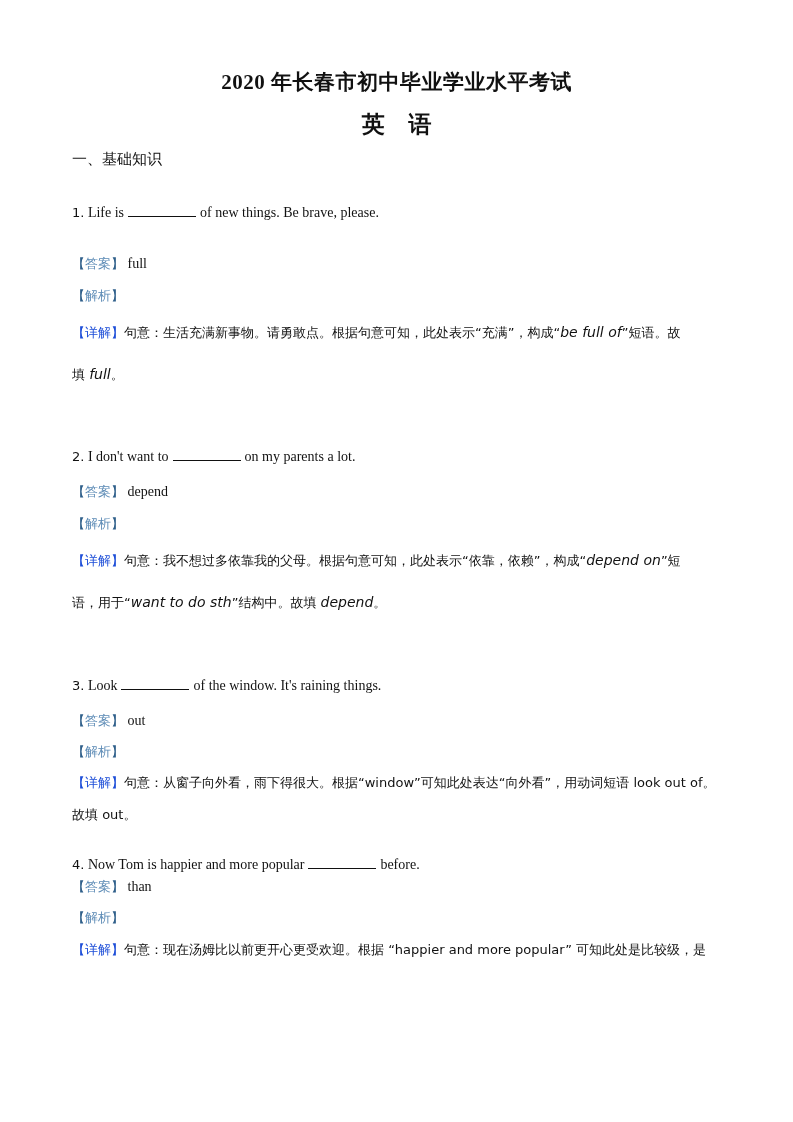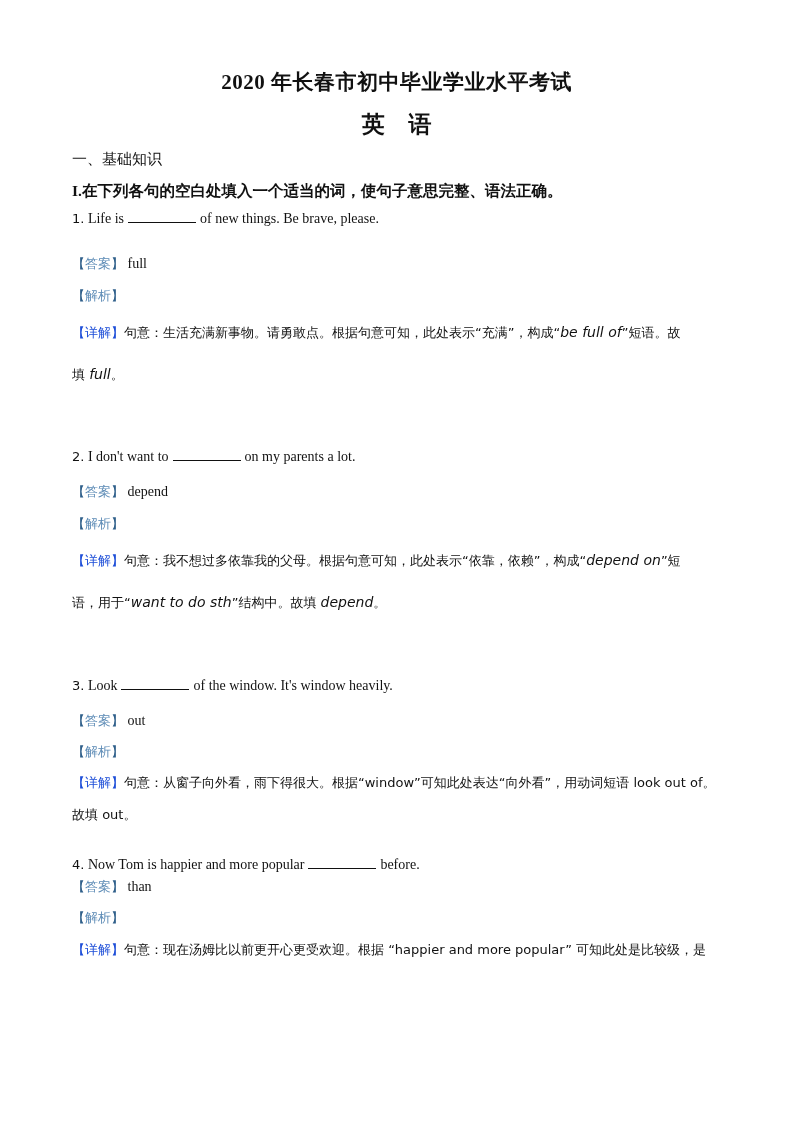--- a/index.html
+++ b/index.html
@@ -101,23 +101,22 @@
   </style>
 </head>
 <body>
 
 <div class="page">
 
   <div class="title">2020 年长春市初中毕业学业水平考试</div>
   <div class="subtitle">英 语</div>
 
   <div class="section-heading">一、基础知识</div>
-  <div class="instruction">I.在下列各句的空白处填入一个适当的词，使句子意思完整、语法正确。</div>
 
-  <div class="line" style="top:209px;">
+  <div class="line" style="top:203px;">
     <span class="qnum">1.</span>
     <span>Life is</span><span class="blank"></span><span>of new things. Be brave, please.</span>
   </div>
   <div class="line" style="top:254px;">
     <span class="label"><span class="br">【</span><span>答案</span><span class="br">】</span></span>
     <span>full</span>
   </div>
   <div class="line" style="top:286px;">
     <span class="label"><span class="br">【</span><span>解析</span><span class="br">】</span></span>
   </div>
@@ -141,21 +140,21 @@
   </div>
   <div class="line" style="top:550px;">
     <span class="label-detail">【详解】</span><span class="zh">句意：我不想过多依靠我的父母。根据句意可知，此处表示“依靠，依赖”，构成“</span><span class="script">depend on</span><span class="zh">”短</span>
   </div>
   <div class="line" style="top:592px;">
     <span class="zh">语，用于“</span><span class="script">want to do sth</span><span class="zh">”结构中。故填 </span><span class="script">depend</span><span class="zh">。</span>
   </div>
 
   <div class="line" style="top:676px;">
     <span class="qnum">3.</span>
-    <span>Look</span><span class="blank"></span><span>of the window. It's window heavily.</span>
+    <span>Look</span><span class="blank"></span><span>of the window. It's raining things.</span>
   </div>
   <div class="line" style="top:711px;">
     <span class="label"><span class="br">【</span><span>答案</span><span class="br">】</span></span>
     <span>out</span>
   </div>
   <div class="line" style="top:742px;">
     <span class="label"><span class="br">【</span><span>解析</span><span class="br">】</span></span>
   </div>
   <div class="line" style="top:773px;">
     <span class="label-detail">【详解】</span><span class="zh">句意：从窗子向外看，雨下得很大。根据“window”可知此处表达“向外看”，用动词短语 look out of。</span>

